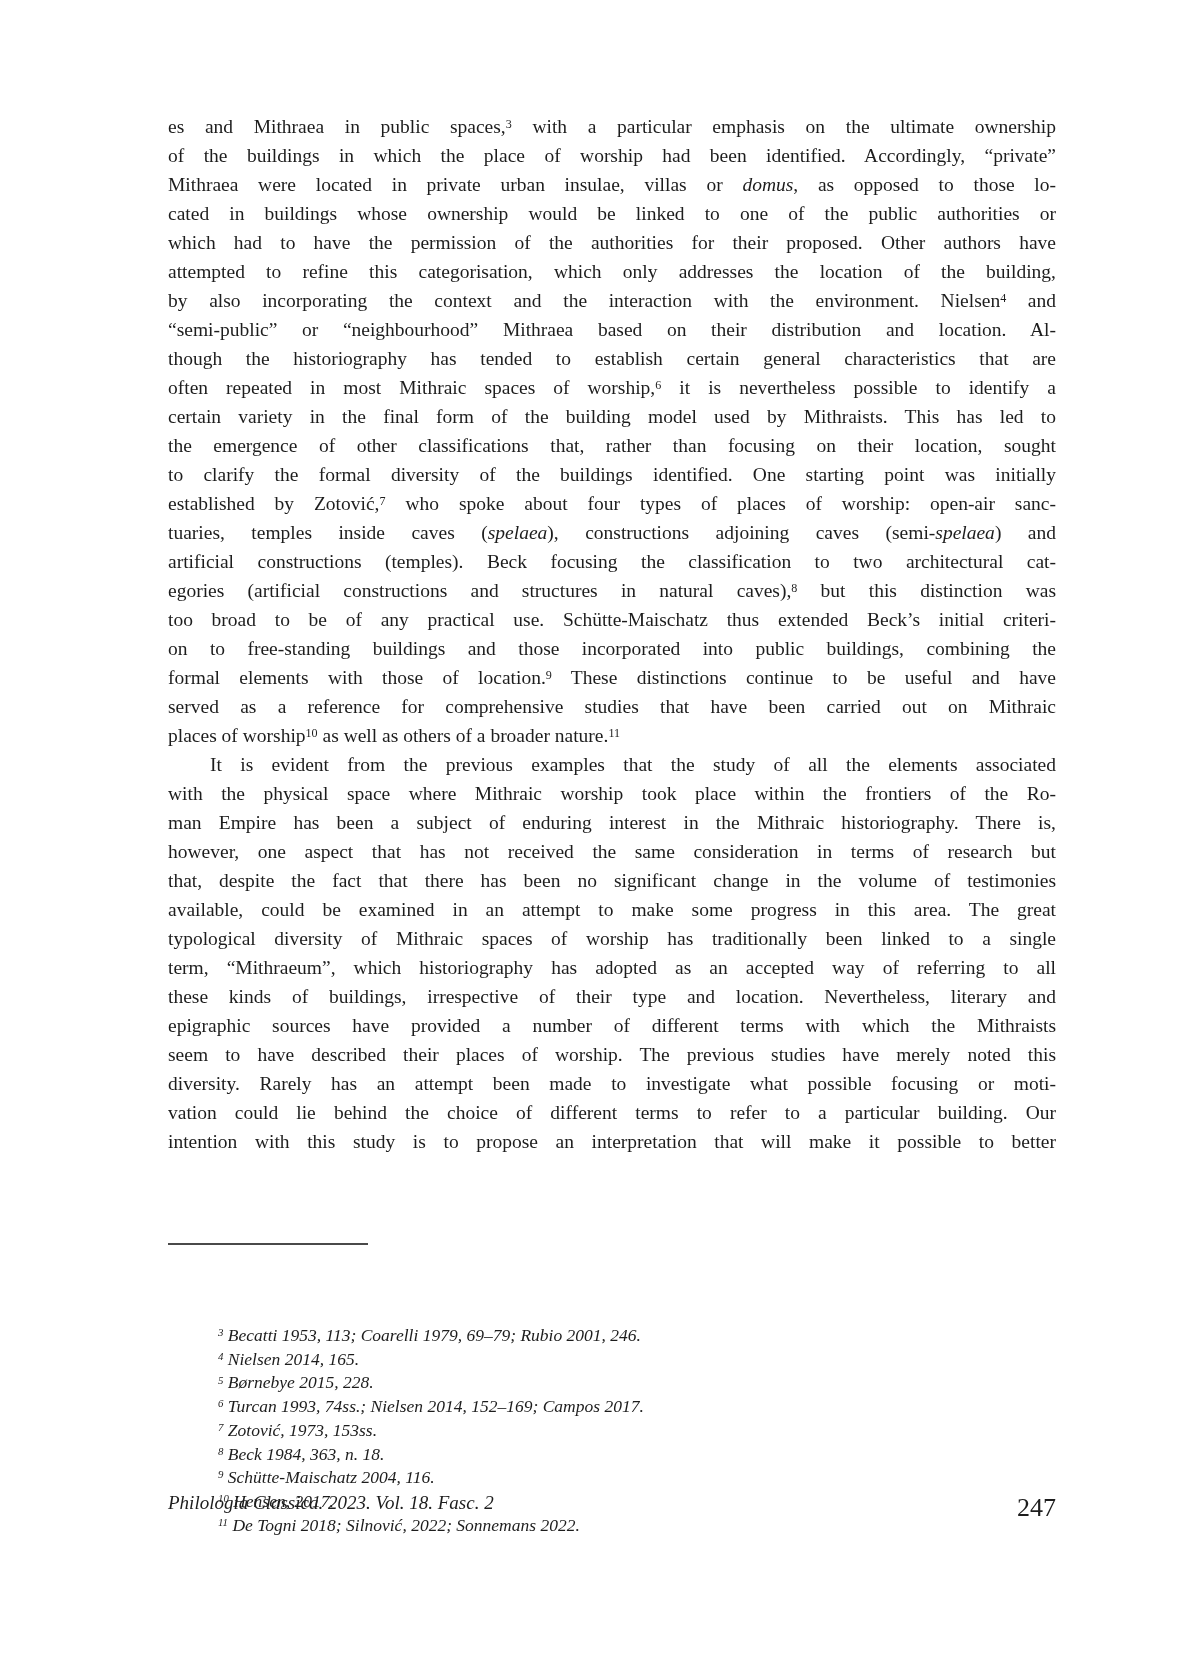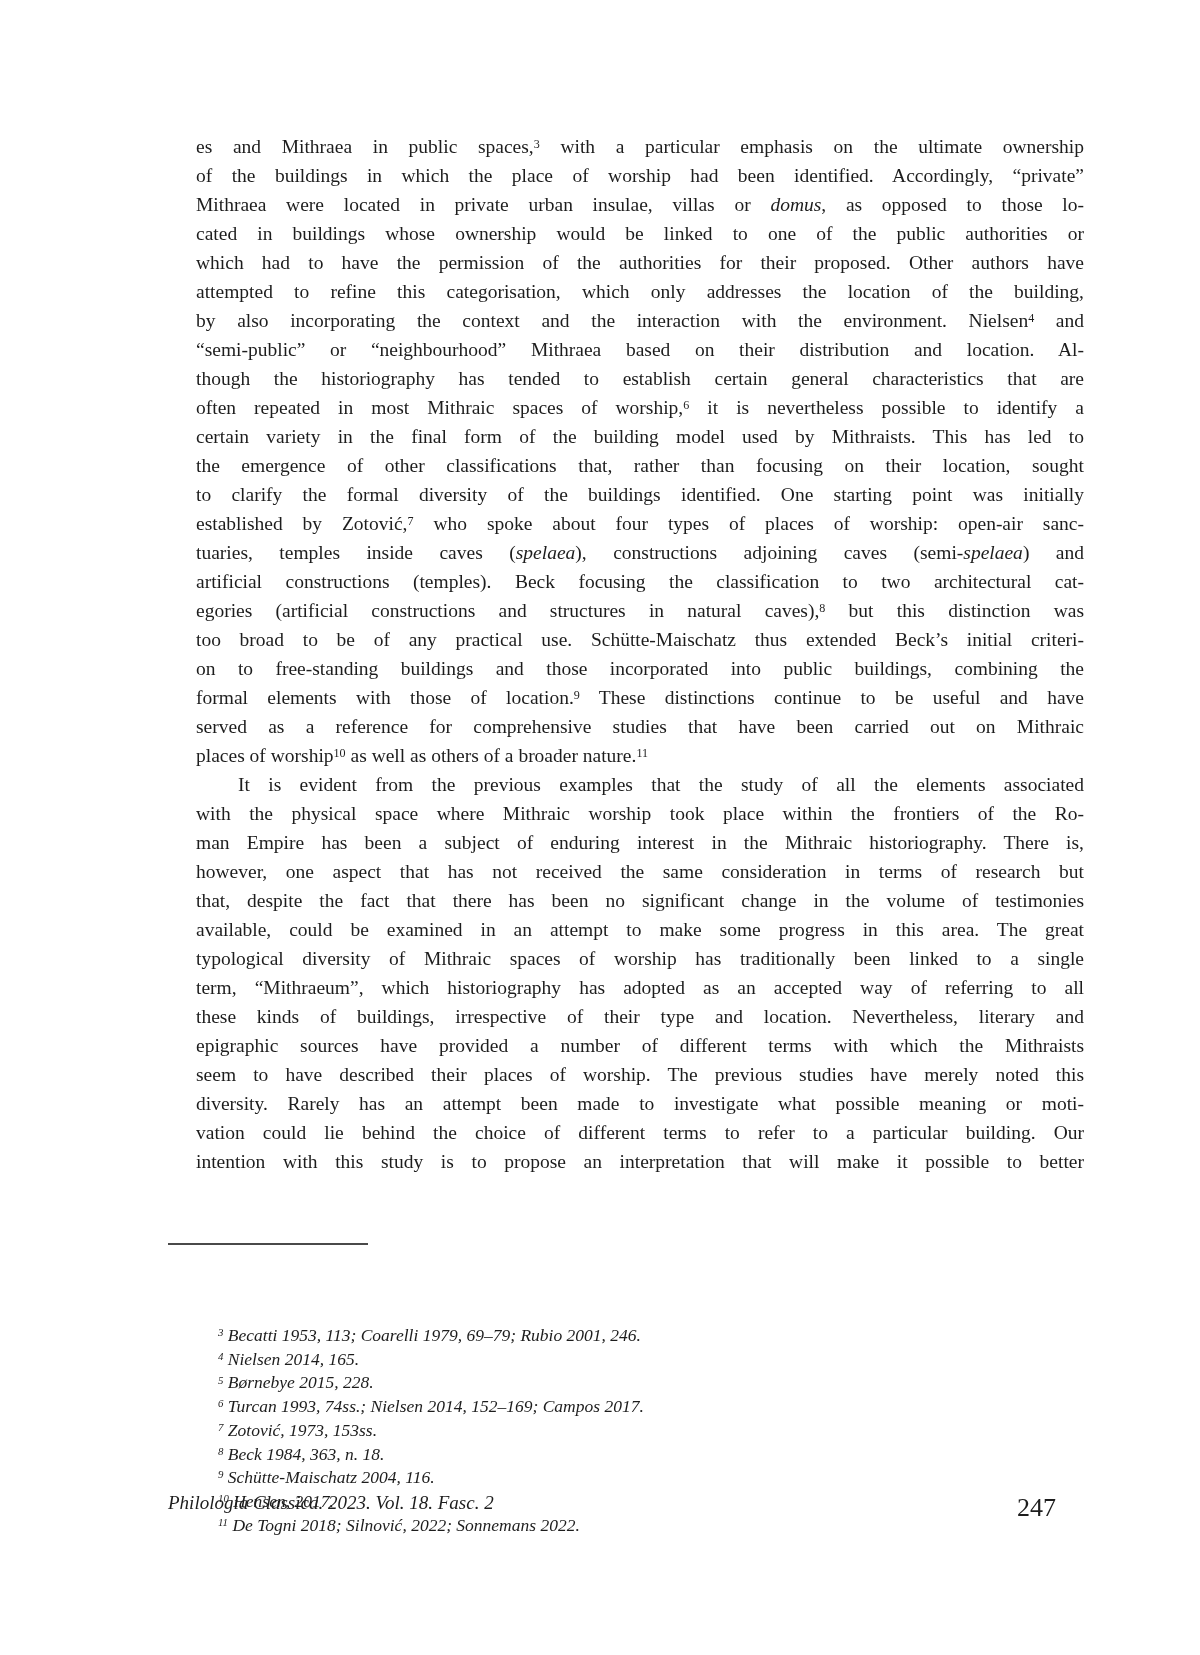--- a/index.html
+++ b/index.html
@@ -12,23 +12,22 @@
     width: 1200px;
     height: 1655px;
     background: #ffffff;
     font-family: "Liberation Serif", "DejaVu Serif", serif;
     color: #1d1d1d;
     overflow: hidden;
   }
   .main-text {
     position: absolute;
     left: 168px;
-    top: 132px;
+    top: 112px;
     width: 888px;
-    margin-left: 28px;
   }
   .line {
     height: 29px;
     line-height: 29px;
     font-size: 19.5px;
     text-align: justify;
     text-align-last: justify;
     overflow: hidden;
     white-space: normal;
   }
@@ -119,21 +118,21 @@
       <div class="line">with the physical space where Mithraic worship took place within the frontiers of the Ro-</div>
       <div class="line">man Empire has been a subject of enduring interest in the Mithraic historiography. There is,</div>
       <div class="line">however, one aspect that has not received the same consideration in terms of research but</div>
       <div class="line">that, despite the fact that there has been no significant change in the volume of testimonies</div>
       <div class="line">available, could be examined in an attempt to make some progress in this area. The great</div>
       <div class="line">typological diversity of Mithraic spaces of worship has traditionally been linked to a single</div>
       <div class="line">term, “Mithraeum”, which historiography has adopted as an accepted way of referring to all</div>
       <div class="line">these kinds of buildings, irrespective of their type and location. Nevertheless, literary and</div>
       <div class="line">epigraphic sources have provided a number of different terms with which the Mithraists</div>
       <div class="line">seem to have described their places of worship. The previous studies have merely noted this</div>
-      <div class="line">diversity. Rarely has an attempt been made to investigate what possible meaning or moti-</div>
+      <div class="line">diversity. Rarely has an attempt been made to investigate what possible focusing or moti-</div>
       <div class="line">vation could lie behind the choice of different terms to refer to a particular building. Our</div>
       <div class="line">intention with this study is to propose an interpretation that will make it possible to better</div>
     </div>
 
   <div class="fn-rule"></div>
 
   <div class="footnotes">
       <div class="footnote"><sup>3</sup>&nbsp;Becatti 1953, 113; Coarelli 1979, 69–79; Rubio 2001, 246.</div>
       <div class="footnote"><sup>4</sup>&nbsp;Nielsen 2014, 165.</div>
       <div class="footnote"><sup>5</sup>&nbsp;Børnebye 2015, 228.</div>

